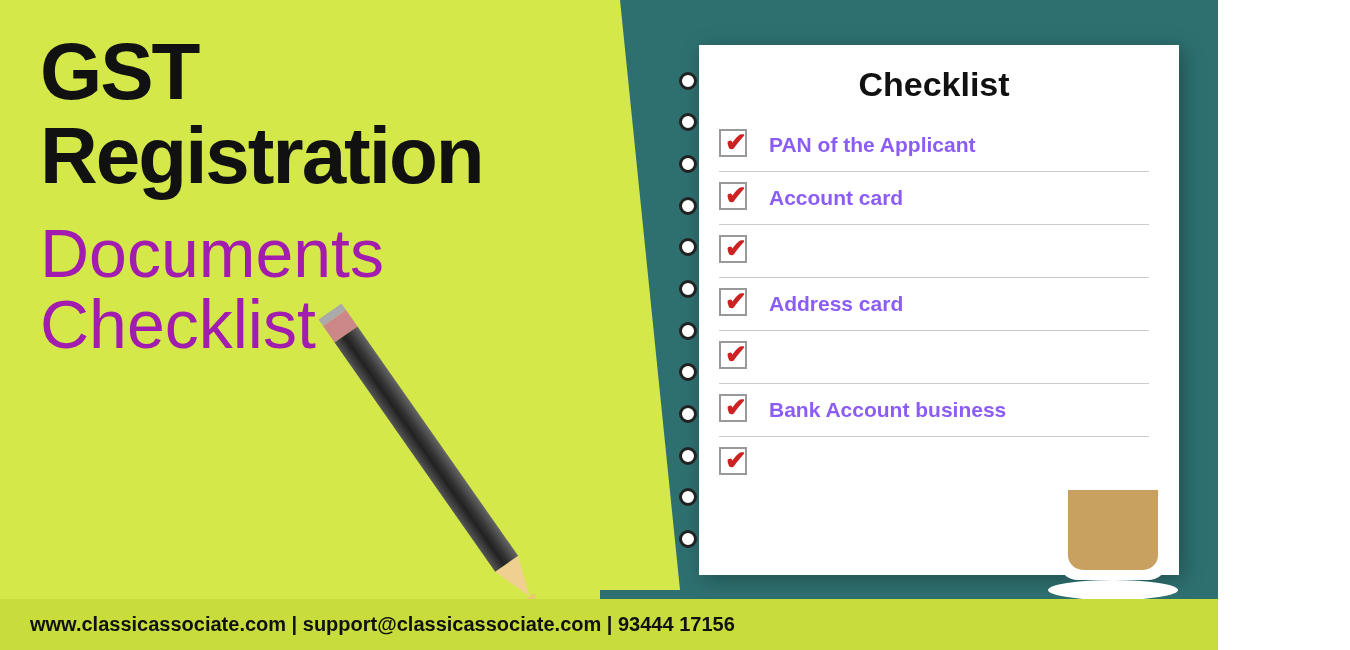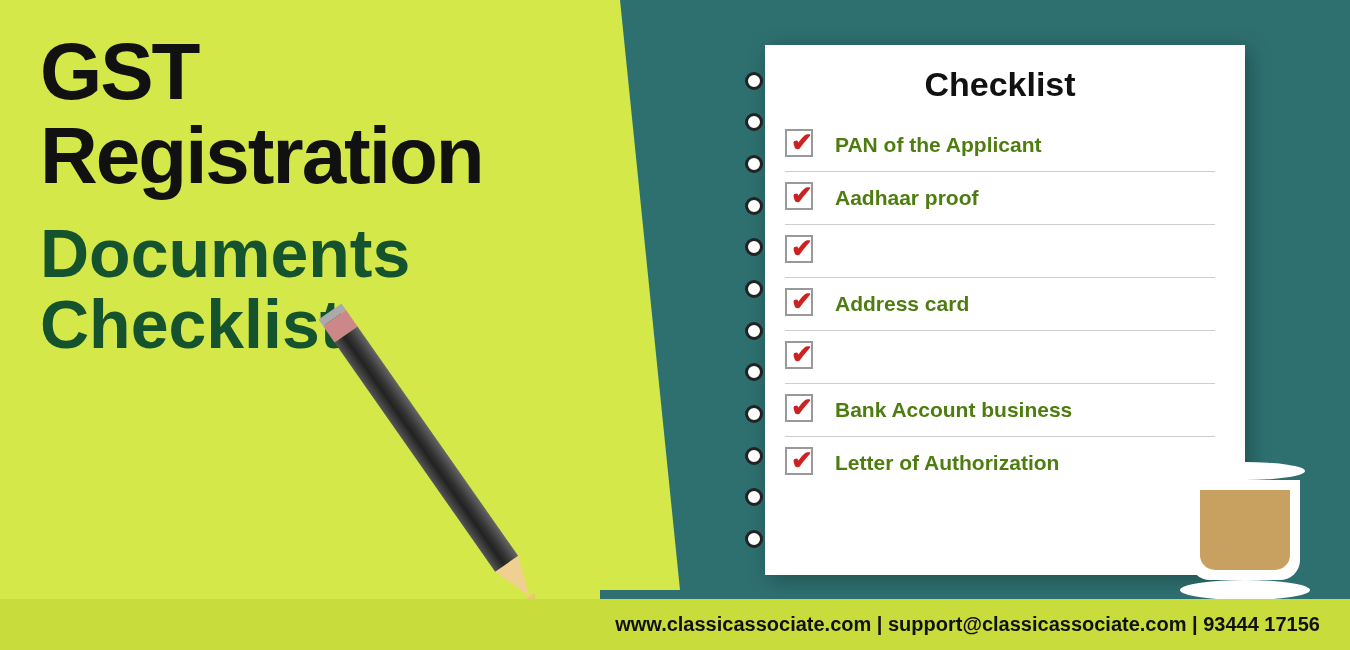--- a/index.html
+++ b/index.html
@@ -4,21 +4,21 @@
   <style>
     * { margin: 0; padding: 0; box-sizing: border-box; }
     body {
       width: 1350px;
       height: 650px;
       overflow: hidden;
       font-family: Arial, sans-serif;
     }
 
     .container {
-      width: 1350px;
+      width: 1218px;
       height: 650px;
       position: relative;
       display: flex;
     }
 
     
     .left-section {
       width: 600px;
       height: 100%;
       background-color: #d4e84a;
@@ -32,37 +32,37 @@
     .main-title {
       font-size: 80px;
       font-weight: 900;
       color: #111;
       line-height: 1.05;
       letter-spacing: -2px;
     }
 
     .sub-title {
       font-size: 68px;
-      font-weight: 700;
-      color: #14532d;
+      font-weight: 400;
+      color: #a21caf;
       line-height: 1.05;
       margin-top: 20px;
     }
 
     .footer-bar {
       position: absolute;
       bottom: 0;
       left: 0;
       right: 0;
       background-color: #c8dc3c;
       padding: 14px 30px;
       font-size: 20px;
       font-weight: 700;
       color: #111;
-      text-align: right;
+      text-align: left;
       z-index: 10;
     }
 
     
     .pencil-wrapper {
       position: absolute;
       bottom: 60px;
       right: 10px;
       width: 130px;
       height: 340px;
@@ -210,21 +210,21 @@
       top: -4px;
       left: 4px;
       font-size: 26px;
       color: #cc2222;
       font-weight: 900;
     }
 
     .item-label {
       font-size: 21px;
       font-weight: 700;
-      color: #4d7c0f;
+      color: #8b5cf6;
     }
 
     
     .coffee-cup {
       position: absolute;
       bottom: 50px;
       right: 40px;
       z-index: 5;
     }
 
@@ -333,21 +333,21 @@
                 </div>
               </div>
               <span class="item-label">PAN of the Applicant</span>
             </div>
             <div class="checklist-item">
               <div class="checkbox-icon">
                 <div class="checkbox-square">
                   <span class="checkmark">✔</span>
                 </div>
               </div>
-              <span class="item-label">Aadhaar proof</span>
+              <span class="item-label">Account card</span>
             </div>
             <div class="checklist-item">
               <div class="checkbox-icon">
                 <div class="checkbox-square">
                   <span class="checkmark">✔</span>
                 </div>
               </div>
             </div>
             <div class="checklist-item">
               <div class="checkbox-icon">
@@ -371,21 +371,20 @@
                 </div>
               </div>
               <span class="item-label">Bank Account business</span>
             </div>
             <div class="checklist-item">
               <div class="checkbox-icon">
                 <div class="checkbox-square">
                   <span class="checkmark">✔</span>
                 </div>
               </div>
-              <span class="item-label">Letter of Authorization</span>
             </div>
           </div>
       </div>
     </div>
 
     <div class="coffee-cup">
       <div class="cup-top-rim"></div>
       <div class="cup-body">
         <div class="cup-inner"></div>
         <div class="cup-handle"></div>

